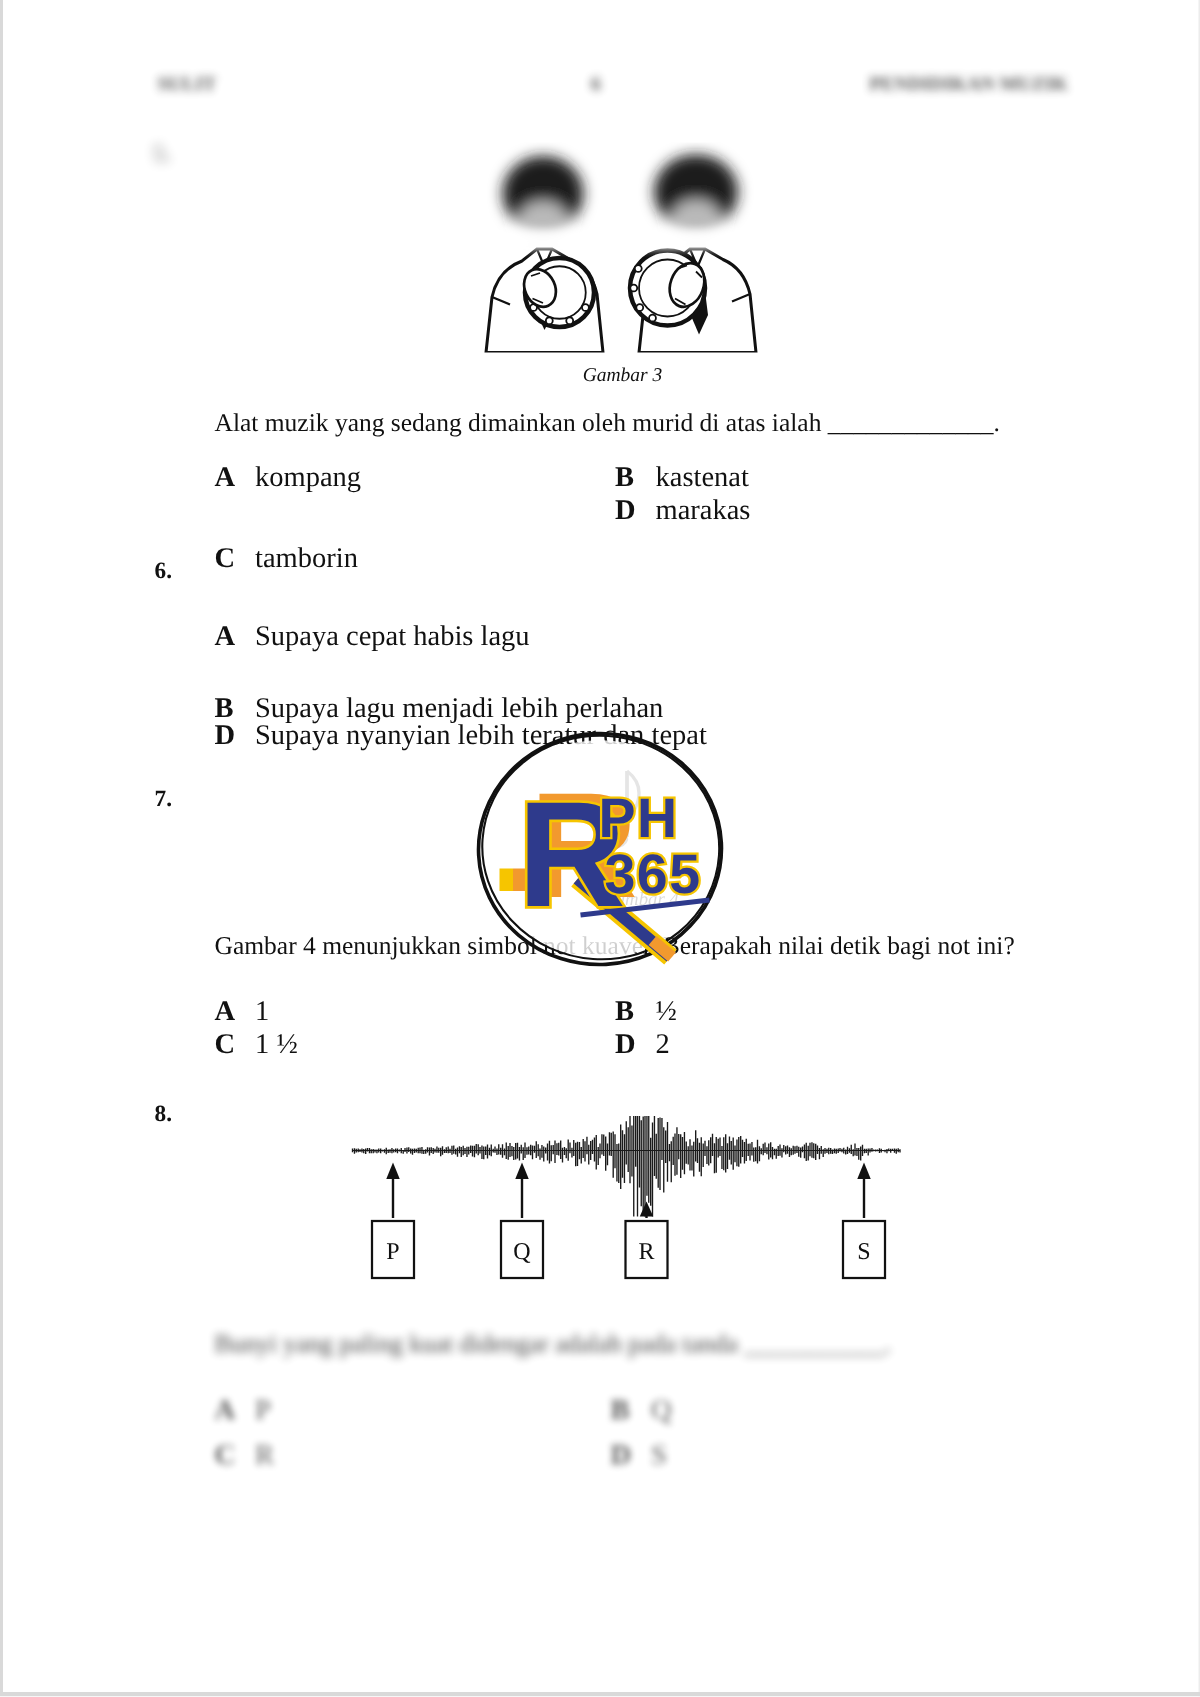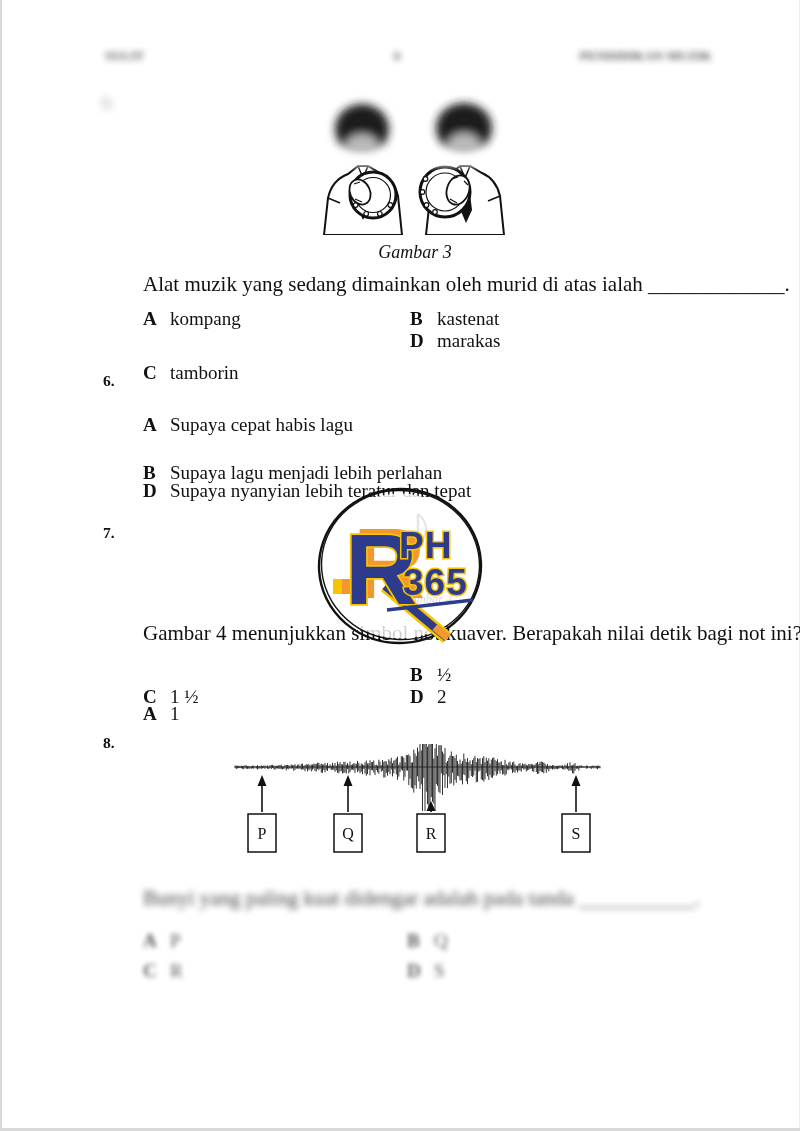--- a/index.html
+++ b/index.html
@@ -1,24 +1,24 @@
 <!DOCTYPE html>
 <html><head>
 <meta charset="utf-8">
 <style>
   html,body{margin:0;padding:0;background:#fff;}
   .page{position:relative;width:800px;height:1131px;background:#fff;overflow:hidden;
         font-family:"Liberation Serif","DejaVu Serif",serif;color:#111;
         box-shadow:inset 2px -3px 0 #d9d9d9, inset -1px 0 0 #ececec;}
   .abs{position:absolute;}
   .qnum{position:absolute;font-weight:bold;font-size:15.5px;}
-  .qtext{position:absolute;font-size:21px;white-space:nowrap;}
+  .qtext{position:absolute;font-size:17px;white-space:nowrap;}
   .opt{position:absolute;font-size:19px;white-space:nowrap;}
   .ol{display:inline-block;min-width:27px;font-weight:bold;}
-  .caption{position:absolute;font-style:italic;font-size:18px;text-align:center;}
+  .caption{position:absolute;font-style:italic;font-size:13px;text-align:center;}
   .blur-hdr{filter:blur(3px);opacity:.78;font-size:13px;font-weight:bold;color:#222;white-space:nowrap;}
   .blur-num{filter:blur(4px);opacity:.45;}
   .blur-q{filter:blur(3px);opacity:.8;}
   .blur-opt{filter:blur(2.6px);opacity:.7;}
   svg text{font-family:"Liberation Serif","DejaVu Serif",serif;}
   .logo-txt{font-family:"Liberation Sans","DejaVu Sans",sans-serif;font-weight:bold;paint-order:stroke;}
 </style>
 </head>
 <body>
 
@@ -119,21 +119,21 @@
     <text x="38" y="112" class="logo-txt" font-size="100" fill="#f2992e">R</text>
     <path d="M70 100 L132 152" stroke="#f6c500" stroke-width="13" fill="none"></path>
     <path d="M70 100 L132 152" stroke="#2e3a8c" stroke-width="8" fill="none"></path>
     <path d="M120 141 L133 152" stroke="#f2992e" stroke-width="8" fill="none"></path>
     <text x="30" y="118" class="logo-txt" font-size="100" fill="#2e3a8c" stroke="#f6c500" stroke-width="3.5">R</text>
     <path d="M72 124 L158 114" stroke="#2e3a8c" stroke-width="3.5" fill="none"></path>
     <text x="84" y="72" class="logo-txt" font-size="37" fill="#2e3a8c" stroke="#f6c500" stroke-width="3" letter-spacing="1">PH</text>
     <text x="88" y="109" class="logo-txt" font-size="37" fill="#2e3a8c" stroke="#f6c500" stroke-width="3" letter-spacing="1">365</text>
   </svg>
 
-  <div class="opt" style="left:143px;top:664px;margin-top:39px;"><span class="ol">A</span><span>1</span></div>
+  <div class="opt" style="left:143px;top:664px;"><span class="ol">A</span><span>1</span></div>
   <div class="opt" style="left:410px;top:664px;"><span class="ol">B</span><span>½</span></div>
   <div class="opt" style="left:143px;top:686px;"><span class="ol">C</span><span>1 ½</span></div>
   <div class="opt" style="left:410px;top:686px;"><span class="ol">D</span><span>2</span></div>
 
   <div class="qnum" style="left:103px;top:734px;">8.</div>
 
   <svg class="abs" style="left:190px;top:744px;" width="430" height="112" viewBox="0 0 430 112">
     <path d="M45 23 H410" stroke="#1a1a1a" stroke-width="0.8"></path>
     <path id="wave-path" d="M45.0 21.6V24.1M46.3 21.5V25.1M47.5 21.9V24.3M48.8 21.7V24.2M50.0 22.2V24.0M51.3 21.7V24.4M52.5 22.0V24.8M53.8 21.7V25.3M55.0 21.4V23.7M56.3 21.3V24.8M57.5 22.2V24.9M58.8 22.0V24.8M60.0 22.4V24.4M61.3 22.3V24.8M62.5 21.7V24.3M63.8 21.6V24.8M65.0 22.5V23.6M66.3 22.1V24.5M67.5 21.2V25.5M68.8 22.3V24.6M70.0 22.1V24.5M71.3 21.4V24.8M72.5 22.1V24.4M73.8 21.6V24.1M75.0 21.6V24.9M76.3 22.3V23.7M77.5 21.4V24.8M78.8 22.6V25.1M80.0 21.3V24.0M81.3 21.0V25.0M82.5 20.9V24.0M83.8 21.7V25.0M85.0 21.9V25.9M86.3 21.7V24.6M87.5 21.9V24.4M88.8 21.1V24.9M90.0 21.0V24.9M91.3 20.7V25.1M92.5 22.5V25.3M93.8 22.2V25.1M95.0 20.9V24.4M96.3 21.0V26.4M97.5 20.9V24.7M98.8 21.3V25.3M100.0 21.9V24.4M101.3 20.4V24.5M102.5 21.2V24.5M103.8 21.2V26.8M105.0 20.2V25.9M106.3 22.2V24.7M107.5 20.9V24.6M108.8 20.4V24.8M110.0 21.8V24.7M111.3 19.8V25.9M112.5 19.7V25.2M113.8 21.8V25.6M115.0 21.0V27.2M116.3 20.2V24.8M117.5 20.7V27.4M118.8 19.9V26.1M120.0 21.4V25.3M121.3 20.5V27.4M122.5 20.5V25.7M123.8 19.7V24.7M125.0 19.8V27.0M126.3 19.9V27.5M127.5 18.7V25.0M128.8 18.9V26.2M130.0 20.6V25.0M131.3 19.7V28.7M132.5 20.4V28.8M133.8 20.4V26.0M135.0 19.0V28.3M136.3 21.1V26.2M137.5 19.0V26.9M138.8 21.8V24.3M140.0 20.3V24.5M141.3 21.7V26.0M142.5 18.9V25.6M143.8 21.2V25.8M145.0 18.9V27.8M146.3 21.7V26.2M147.5 17.7V28.7M148.8 20.0V29.2M150.0 18.0V27.4M151.3 20.0V26.9M152.5 20.6V29.4M153.8 18.0V29.0M155.0 17.8V28.4M156.3 20.7V29.6M157.5 19.2V25.0M158.8 20.8V29.4M160.0 17.6V28.0M161.3 20.9V25.9M162.5 20.3V25.6M163.8 19.2V26.1M165.0 19.6V28.9M166.3 19.8V24.5M167.5 16.9V28.0M168.8 18.9V26.8M170.0 21.7V29.2M171.3 19.4V27.8M172.5 20.3V30.3M173.8 21.0V25.0M175.0 18.4V29.6M176.3 16.5V31.7M177.5 19.5V30.1M178.8 19.4V25.5M180.0 16.3V31.3M181.3 18.2V26.0M182.5 17.8V26.3M183.8 16.4V28.6M185.0 21.1V31.0M186.3 20.7V26.0M187.5 21.5V28.2M188.8 15.7V29.8M190.0 17.6V24.8M191.3 21.1V27.7M192.5 16.0V26.6M193.8 17.9V33.5M195.0 17.1V33.4M196.3 17.3V28.9M197.5 20.7V31.7M198.8 15.3V28.0M200.0 16.9V30.3M201.3 13.8V25.5M202.5 19.1V32.4M203.8 16.7V29.4M205.0 15.8V25.3M206.3 14.4V30.3M207.5 12.6V35.6M208.8 20.6V32.6M210.0 18.4V28.1M211.3 12.2V25.7M212.5 12.3V26.7M213.8 13.6V36.5M215.0 18.3V32.8M216.3 10.9V26.4M217.5 11.2V26.7M218.8 10.3V41.1M220.0 12.1V34.8M221.3 18.6V43.6M222.5 18.3V44.6M223.8 5.6V48.6M225.0 9.5V41.2M226.3 12.1V44.6M227.5 3.5V32.3M228.8 7.5V37.4M230.0 -8.2V44.9M231.3 6.4V40.3M232.5 -9.7V67.0M233.8 -8.7V33.9M235.0 -9.7V67.0M236.3 -4.1V47.7M237.5 2.8V60.1M238.8 0.4V65.9M240.0 -13.0V67.0M241.3 -2.3V53.1M242.5 -9.2V57.8M243.8 14.5V59.8M245.0 4.3V67.0M246.3 -10.3V40.0M247.5 11.8V41.9M248.8 1.4V47.8M250.0 1.0V49.3M251.3 1.3V29.4M252.5 7.5V51.0M253.8 9.7V31.3M255.0 4.0V43.8M256.3 18.6V30.2M257.5 16.9V44.1M258.8 13.8V32.6M260.0 11.6V39.9M261.3 7.5V39.1M262.5 12.0V28.8M263.8 12.1V41.4M265.0 14.0V35.9M266.3 10.7V38.8M267.5 17.0V31.8M268.8 20.1V32.3M270.0 15.5V36.4M271.3 19.7V36.3M272.5 17.1V40.4M273.8 9.5V30.4M275.0 14.9V31.3M276.3 17.9V37.2M277.5 14.1V40.2M278.8 18.3V34.0M280.0 16.5V26.7M281.3 20.2V32.0M282.5 16.2V33.0M283.8 14.1V31.5M285.0 11.9V26.7M286.3 18.1V38.2M287.5 14.0V37.8M288.8 15.1V27.6M290.0 14.3V26.6M291.3 20.0V35.4M292.5 14.1V36.1M293.8 12.2V37.6M295.0 18.1V35.4M296.3 13.6V29.2M297.5 16.7V32.3M298.8 14.3V35.9M300.0 19.7V30.8M301.3 15.7V33.5M302.5 14.0V33.8M303.8 13.4V31.6M305.0 15.8V27.3M306.3 17.3V31.6M307.5 15.2V30.0M308.8 18.5V26.7M310.0 18.3V29.6M311.3 17.3V26.3M312.5 21.0V30.5M313.8 20.9V30.1M315.0 15.8V31.6M316.3 20.1V30.2M317.5 21.5V25.5M318.8 18.5V26.1M320.0 17.6V24.7M321.3 20.8V25.5M322.5 18.4V29.0M323.8 17.5V27.7M325.0 20.6V28.8M326.3 21.8V26.2M327.5 21.9V28.5M328.8 20.0V26.6M330.0 19.0V26.5M331.3 21.5V27.6M332.5 19.4V24.2M333.8 20.2V25.6M335.0 19.6V25.1M336.3 20.8V27.4M337.5 21.5V26.2M338.8 19.9V25.9M340.0 20.2V25.1M341.3 19.9V24.7M342.5 20.5V27.2M343.8 21.0V27.9M345.0 20.3V24.1M346.3 19.0V28.1M347.5 17.9V30.0M348.8 19.8V29.6M350.0 17.8V26.9M351.3 17.5V27.8M352.5 18.2V28.2M353.8 18.5V29.4M355.0 19.6V25.4M356.3 21.4V28.8M357.5 20.0V25.1M358.8 22.1V27.4M360.0 21.4V25.2M361.3 21.9V24.7M362.5 21.1V25.5M363.8 21.3V25.1M365.0 22.4V25.3M366.3 21.7V24.9M367.5 21.9V25.1M368.8 21.6V24.7M370.0 21.3V23.7M371.3 21.8V24.2M372.5 21.2V25.0M373.8 22.4V25.6M375.0 20.5V25.3M376.3 21.5V24.5M377.5 19.2V25.3M378.8 22.1V26.8M380.0 18.3V26.3M381.3 21.4V26.6M382.5 21.3V29.2M383.8 20.3V29.6M385.0 19.1V26.7M386.3 21.9V24.8M387.5 21.9V24.6M388.8 21.7V26.4M390.0 21.6V24.3M391.3 21.3V23.9M392.5 22.3V23.5M393.8 22.3V23.7M395.0 22.4V23.5M396.3 21.5V24.7M397.5 21.8V24.3M398.8 22.6V23.5M400.0 22.5V24.2M401.3 22.0V24.9M402.5 21.7V23.5M403.8 21.8V24.5M405.0 21.9V23.4M406.3 21.7V24.5M407.5 21.8V25.2M408.8 21.5V24.2M410.0 22.2V24.3" stroke="#1a1a1a" stroke-width="0.9" fill="none"></path>
 

